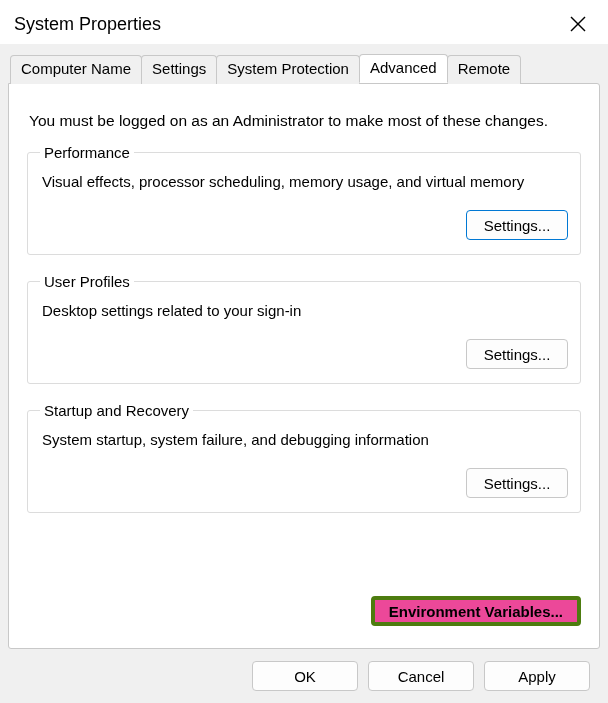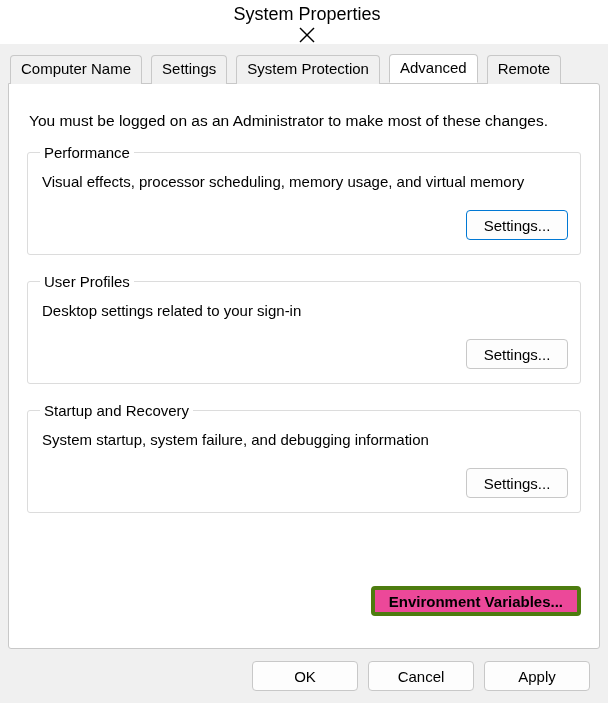--- a/index.html
+++ b/index.html
@@ -14,21 +14,20 @@
   }
   .window {
     width: 608px; height: 703px;
     display: flex; flex-direction: column;
     background: #fff;
   }
   .titlebar {
     display: flex; align-items: center; justify-content: space-between;
     padding: 4px 8px 0 14px;
     height: 44px;
-    flex-direction: column;
   }
   .titlebar .title {
     font-size: 18px;
   }
   .close-btn {
     width: 44px; height: 36px;
     display: flex; align-items: center; justify-content: center;
     cursor: default;
   }
   .close-btn svg { width: 16px; height: 16px; }
@@ -36,21 +35,20 @@
     flex: 1;
     background: #f0f0f0;
     padding: 10px 8px 8px 8px;
     display: flex; flex-direction: column;
   }
   .tabstrip {
     display: flex;
     margin-left: 2px;
     position: relative;
     z-index: 2;
-    gap: 10px;
   }
   .tab {
     padding: 4px 10px 5px 10px;
     border: 1px solid #c8c8c8;
     border-bottom: none;
     background: #f0f0f0;
     border-radius: 4px 4px 0 0;
     font-size: 15px;
     margin-right: -1px;
     position: relative;
@@ -62,21 +60,21 @@
     top: 0;
     padding-bottom: 6px;
     z-index: 3;
     border-bottom: 1px solid #fff;
   }
   .tabpage {
     background: #fff;
     border: 1px solid #c8c8c8;
     border-radius: 0 3px 3px 3px;
     flex: 1;
-    padding: 22px 18px 28px 18px;
+    padding: 22px 18px 18px 18px;
     display: flex; flex-direction: column;
     position: relative;
     z-index: 1;
   }
   .admin-note {
     font-size: 15.5px;
     margin: 6px 2px 14px 2px;
   }
   fieldset.group {
     border: 1px solid #dcdcdc;

